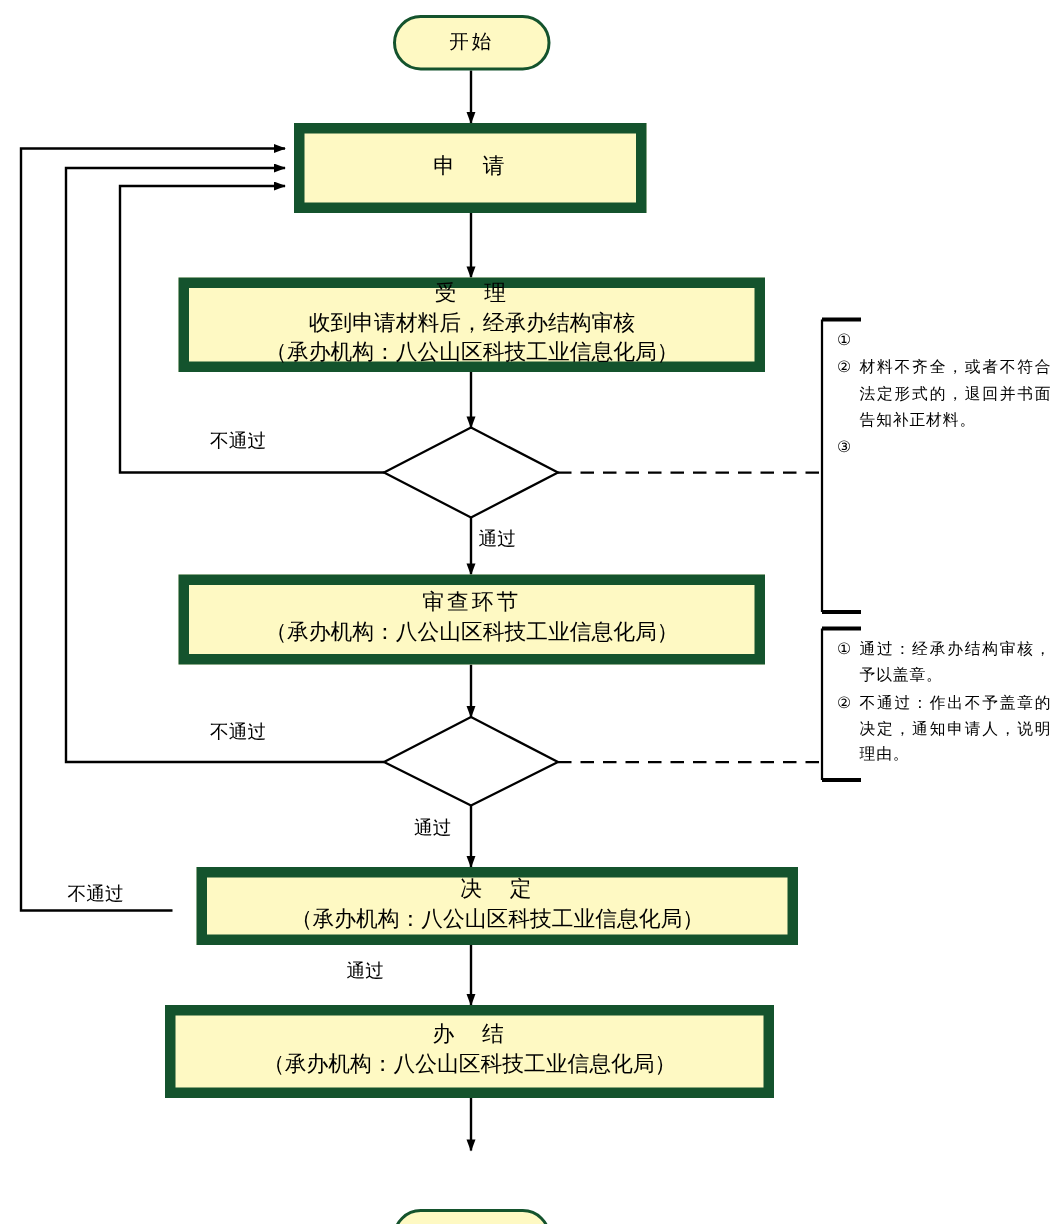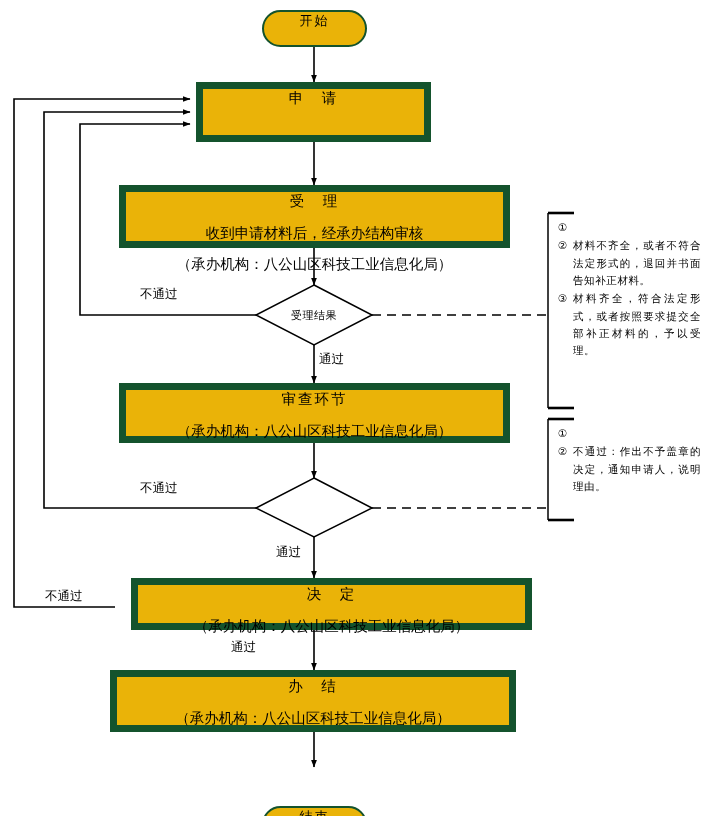--- a/index.html
+++ b/index.html
@@ -25,34 +25,33 @@
     width: 707px;
     height: 816px;
     pointer-events: none;
   }
   .node {
     position: absolute;
     box-sizing: border-box;
     display: flex;
     flex-direction: column;
     align-items: center;
-    justify-content: flex-start;
+    justify-content: center;
     text-align: center;
-    background: #eab308;
+    background: #fef9c3;
     border: 7px solid #14532d;
     line-height: 1.35;
   }
   .node.terminator {
     border-radius: 22px;
     border-width: 2px;
     font-size: 13px;
   }
   .node.process {
     font-size: 14.5px;
-    gap: 12px;
   }
   .node .ttl {
     letter-spacing: 2px;
   }
   .node .sub {
     font-size: 14.5px;
   }
   .diamond-wrap {
     position: absolute;
   }
@@ -151,23 +150,20 @@
   <div class="node process" style="left:196px; top:82px; width:235px; height:60px;">
     <span class="ttl">申　请</span>
   </div>
 
   <div class="node process" style="left:119px; top:185px; width:391px; height:63px;">
     <span class="ttl">受　理</span>
     <span class="sub">收到申请材料后，经承办结构审核</span>
     <span class="sub">（承办机构：八公山区科技工业信息化局）</span>
   </div>
 
-  <div class="diamond-wrap" style="left:256px; top:285px; width:116px; height:60px;">
-    <div class="diamond-label">受理结果</div>
-  </div>
 
   <div class="node process" style="left:119px; top:383px; width:391px; height:60px;">
     <span class="ttl">审查环节</span>
     <span class="sub">（承办机构：八公山区科技工业信息化局）</span>
   </div>
 
 
   <div class="node process" style="left:115px; top:578px; width:401px; height:52px;margin-left:16px;">
     <span class="ttl">决　定</span>
     <span class="sub">（承办机构：八公山区科技工业信息化局）</span>
@@ -192,27 +188,27 @@
   <div class="note" style="left:558px; top:219px; width:143px;">
     <div class="item">
       <span class="marker">①</span>
     </div>
     <div class="item">
       <span class="marker">②</span>
       <span class="body">材料不齐全，或者不符合法定形式的，退回并书面告知补正材料。</span>
     </div>
     <div class="item">
       <span class="marker">③</span>
-      <span class="body">材料齐全，符合法定形式，或者按照要求提交全部补正材料的，予以受理。</span>
     </div>
   </div>
 
   <div class="note" style="left:558px; top:425px; width:143px;">
     <div class="item">
       <span class="marker">①</span>
+      <span class="body">通过：经承办结构审核，予以盖章。</span>
     </div>
     <div class="item">
       <span class="marker">②</span>
       <span class="body">不通过：作出不予盖章的决定，通知申请人，说明理由。</span>
     </div>
   </div>
 
 </div>
 
 </body></html>

